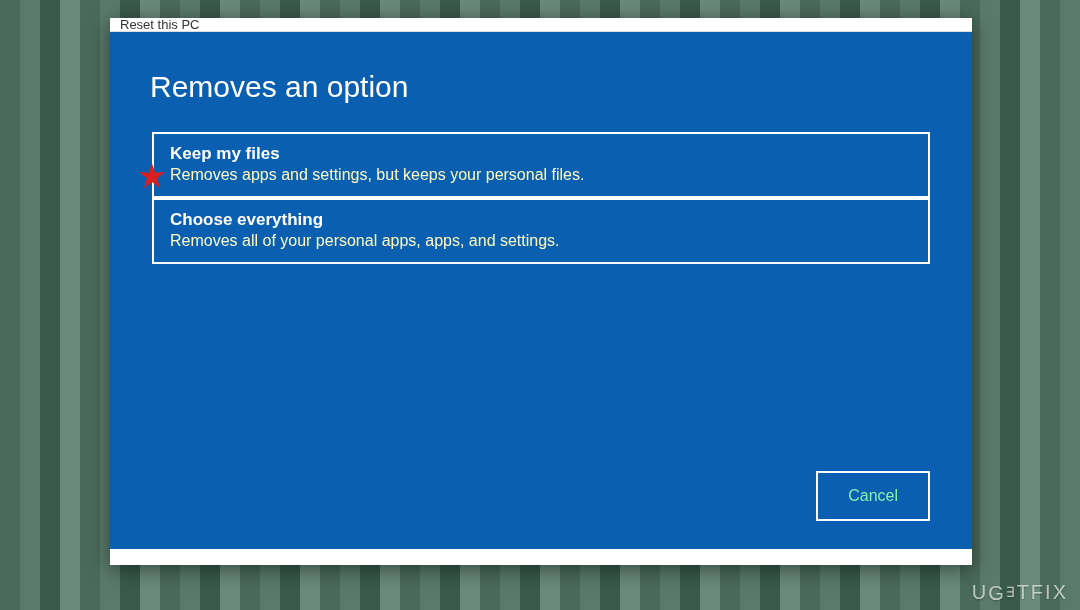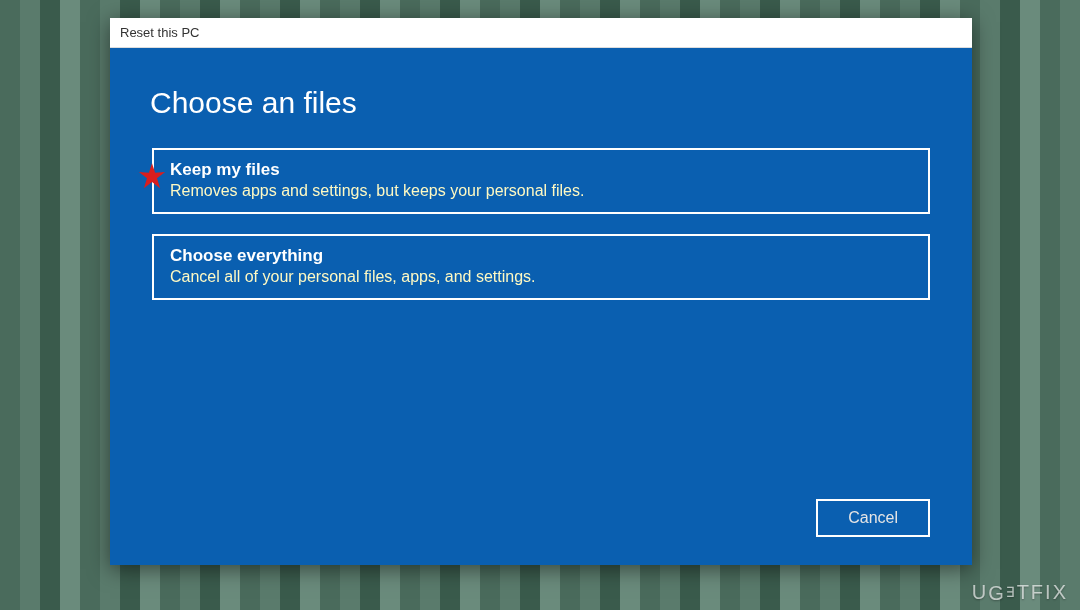--- a/index.html
+++ b/index.html
@@ -28,21 +28,21 @@
     .dialog-window {
       position: absolute;
       left: 110px;
       top: 18px;
       width: 862px;
       height: 547px;
       background: #fff;
       box-shadow: 0 4px 20px rgba(0,0,0,0.5);
     }
     .title-bar {
-      height: 30px;
+      height: 14px;
       background: #ffffff;
       border-bottom: 1px solid #ddd;
       display: flex;
       align-items: center;
       padding: 0 10px;
       color: #333;
       font-size: 13px;
     }
     .dialog-body {
       height: calc(100% - 30px);
@@ -53,21 +53,20 @@
     }
     .heading {
       font-size: 30px;
       font-weight: 300;
       margin-bottom: 28px;
       margin-left: -2px;
     }
     .option-box {
       border: 2px solid #ffffff;
       padding: 10px 16px 12px 16px;
-      margin-bottom: 20px;
       cursor: pointer;
       background: transparent;
       width: 100%;
       text-align: left;
       color: #ffffff;
       font-family: inherit;
       display: block;
       position: relative;
     }
     .option-title {
@@ -79,23 +78,23 @@
       font-size: 16px;
       font-weight: 400;
       color: #fef9c3;
     }
     .cancel-btn {
       position: absolute;
       right: 42px;
       bottom: 28px;
       border: 2px solid #ffffff;
       background: transparent;
-      color: #e5e5e5;
+      color: #86efac;
       font-size: 16px;
-      padding: 8px 30px;
+      padding: 14px 30px;
       cursor: pointer;
       font-family: inherit;
     }
     .star-marker {
       position: absolute;
       left: 137px;
       top: 162px;
       z-index: 10;
       pointer-events: none;
     }
@@ -117,30 +116,30 @@
     }
   </style>
 </head>
 <body>
 
 <div class="dialog-window">
   <div class="title-bar">
     <span>Reset this PC</span>
   </div>
   <div class="dialog-body">
-    <div class="heading">Choose an files</div>
+    <div class="heading">Removes an option</div>
 
     <button class="option-box">
       <div class="option-title">Keep my files</div>
       <div class="option-desc">Removes apps and settings, but keeps your personal files.</div>
     </button>
 
     <button class="option-box">
       <div class="option-title">Choose everything</div>
-      <div class="option-desc">Cancel all of your personal files, apps, and settings.</div>
+      <div class="option-desc">Removes all of your personal apps, apps, and settings.</div>
     </button>
 
     <button class="cancel-btn">Cancel</button>
   </div>
 </div>
 
 <div class="star-marker">
   <svg width="30" height="30" viewBox="0 0 24 24">
     <path d="M12 1 L14.5 8.5 L22.5 8 L16 13 L18.5 21 L12 16 L5.5 21 L8 13 L1.5 8 L9.5 8.5 Z" fill="#d81e1e"></path>
   </svg>

